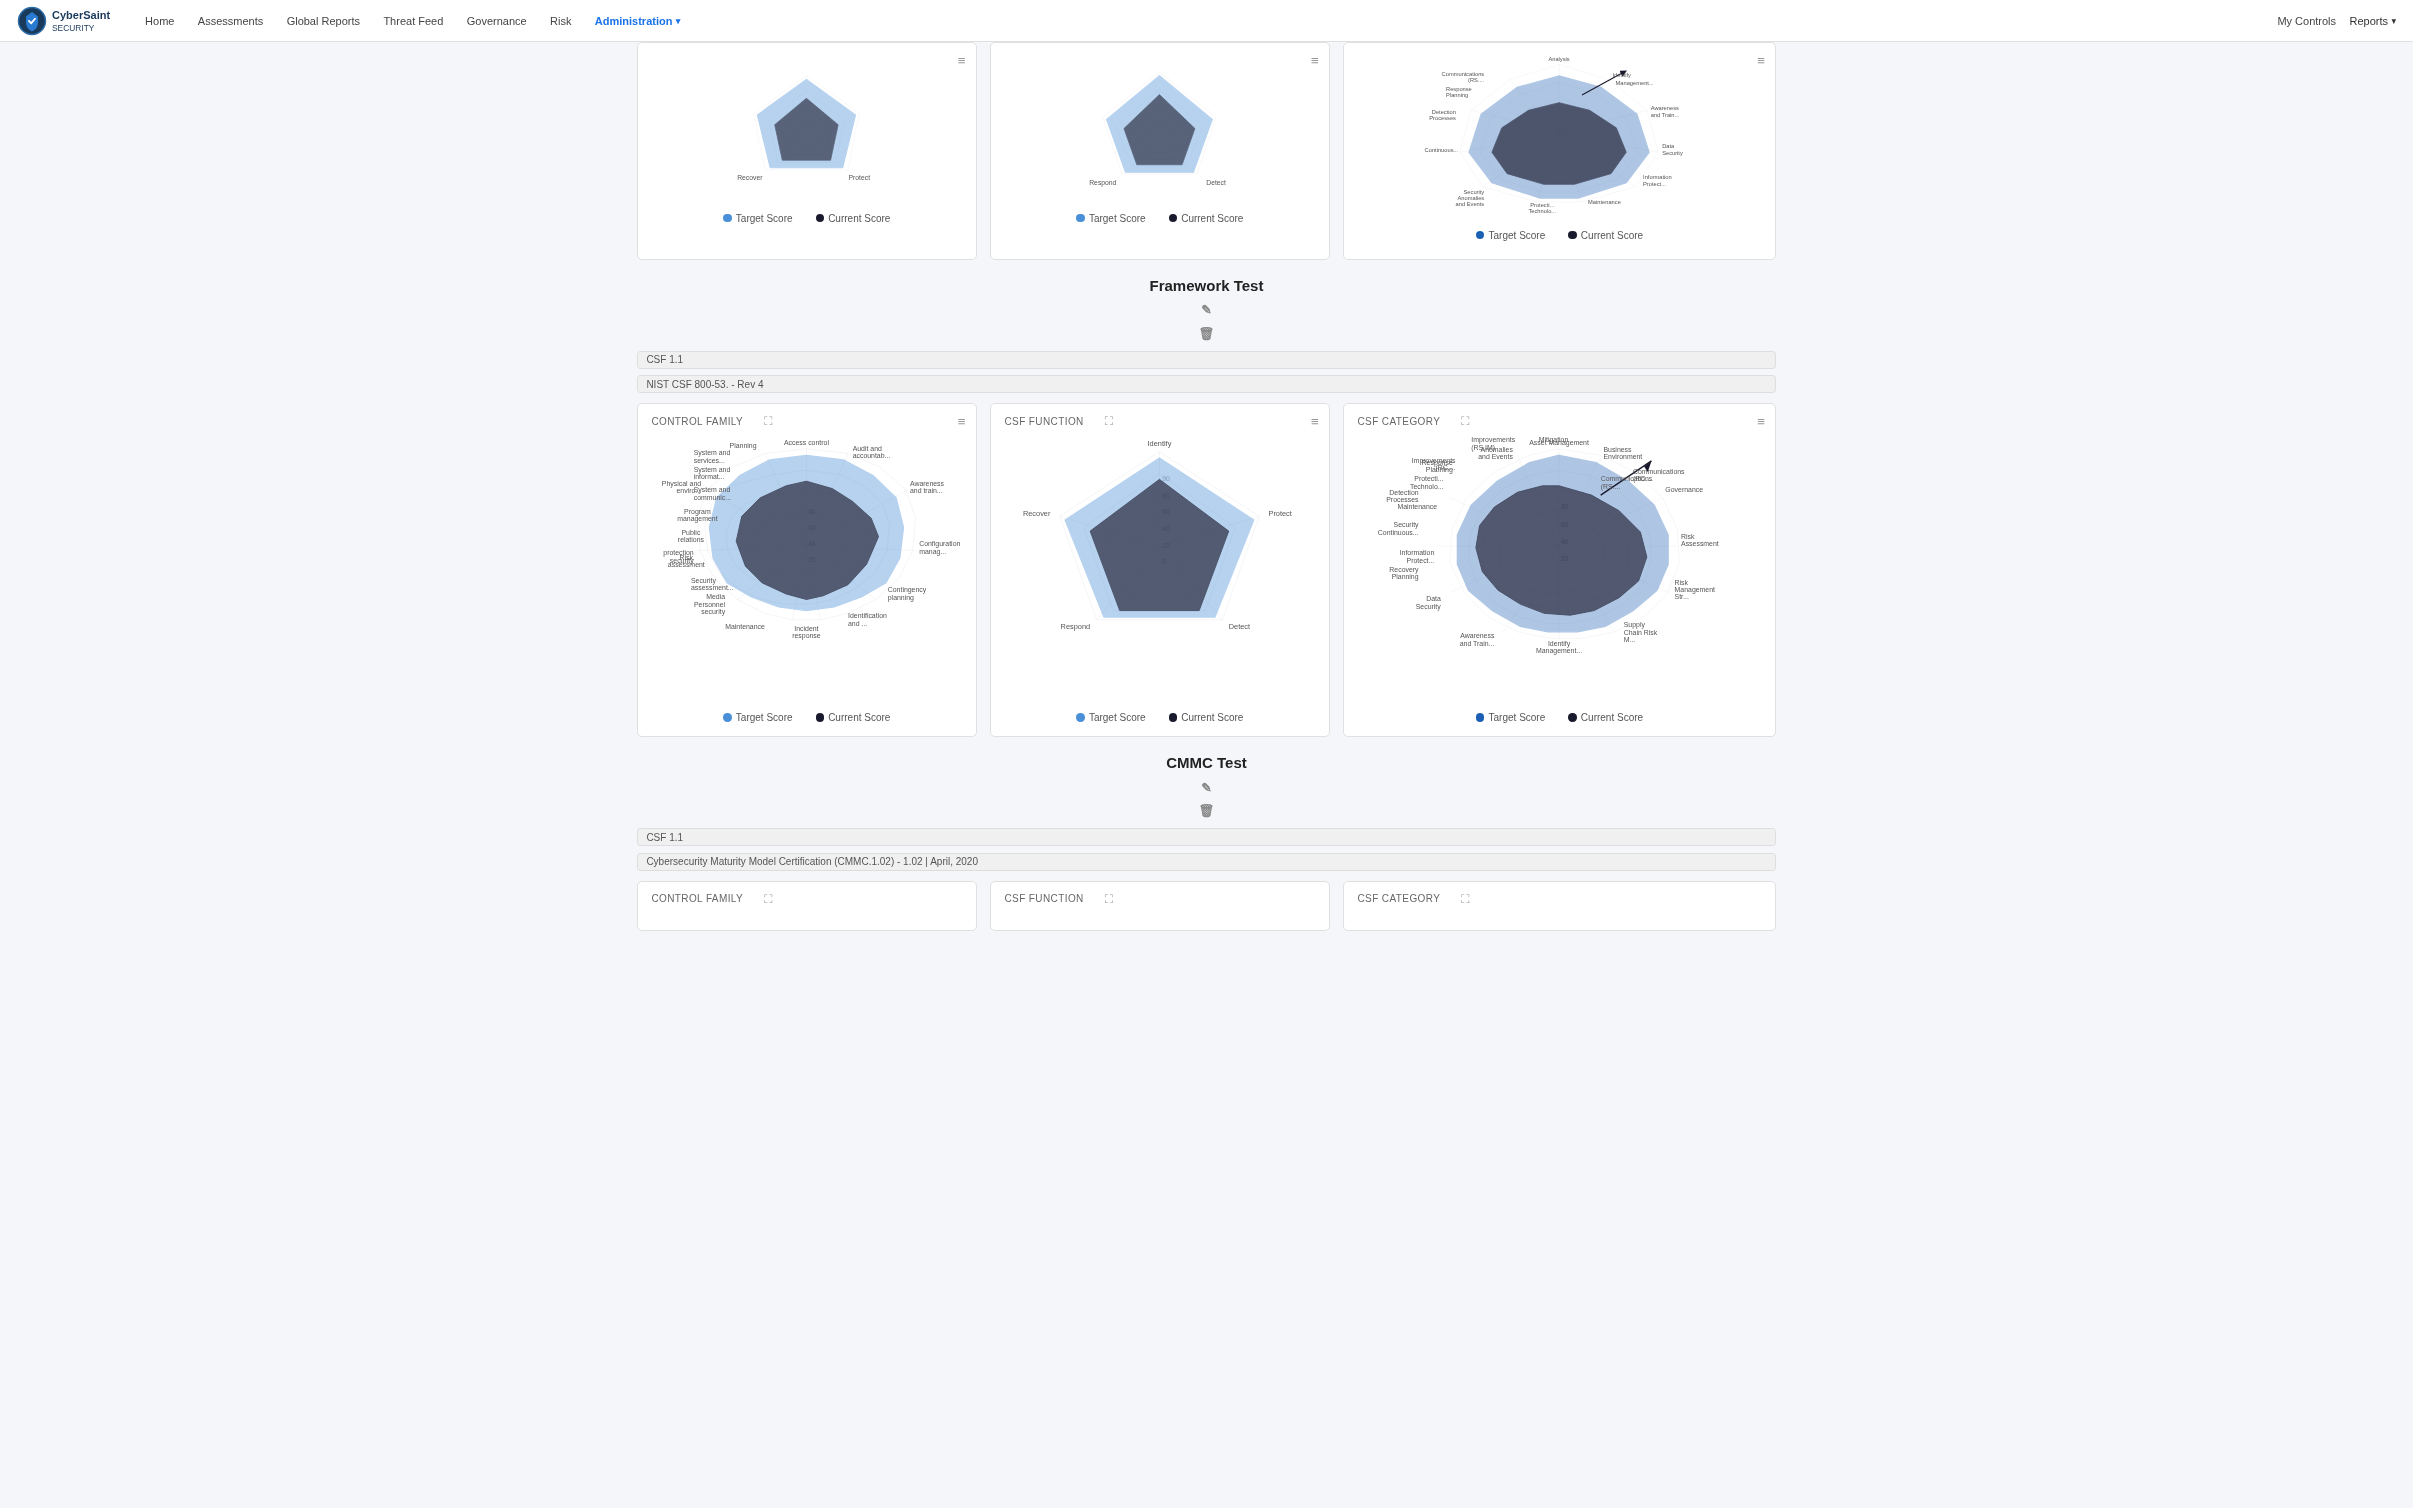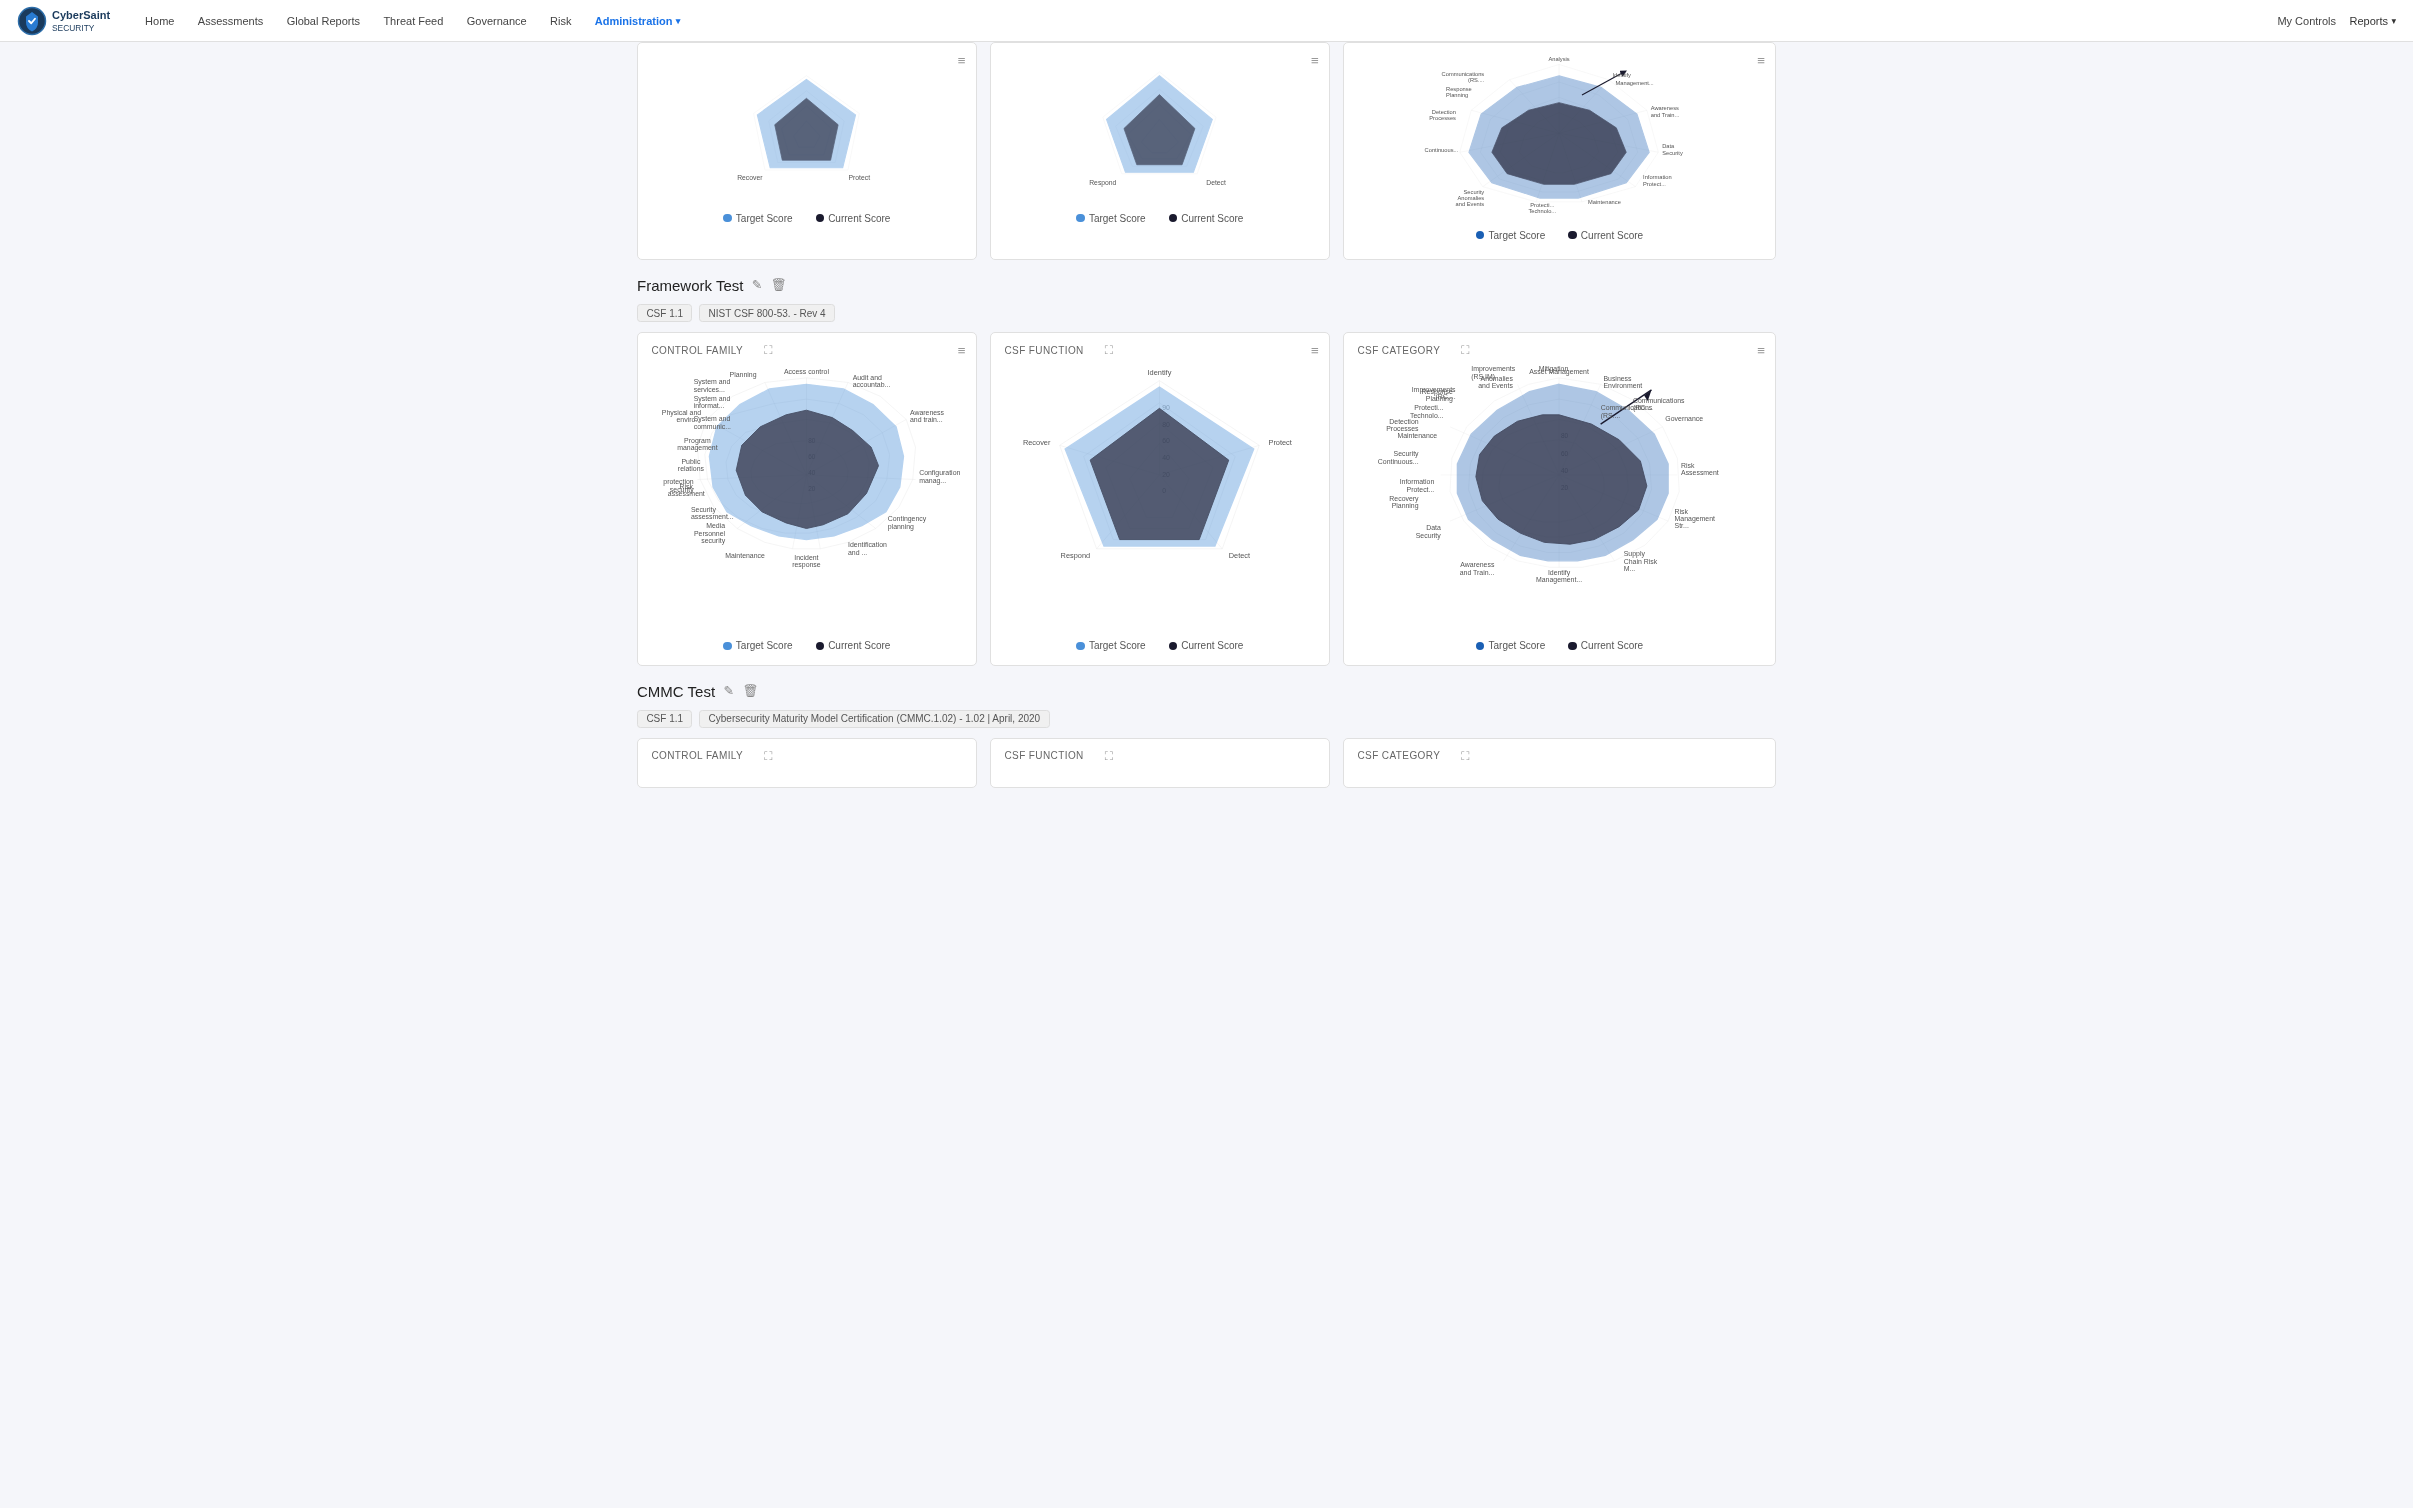--- a/index.html
+++ b/index.html
@@ -34,29 +34,29 @@
     
     .chart-legend {
       display: flex; gap: 23px; justify-content: center; align-items: center;
       margin-top: 6.7px; font-size: 10px; color: #555;
     }
     .legend-dot { width: 8.4px; height: 8.4px; border-radius: 50%; display: inline-block; margin-right: 4.2px; }
     .legend-item { display: flex; align-items: center; }
 
     
     .section-header {
-      display: flex; align-items: flex-start; gap: 8.4px; margin: 17px 0 10px;
-      font-size: 15px; font-weight: 400; color: #222;
+      display: flex; align-items: center; gap: 8.4px; margin: 17px 0 10px;
+      font-size: 15px; font-weight: 700; color: #222; flex-direction: column;
     }
     .section-header .edit-icon, .section-header .delete-icon {
       cursor: pointer; color: #888; font-size: 12.6px;
     }
 
     
-    .tag-row { display: flex; gap: 6.7px; margin-bottom: 10px; flex-wrap: wrap; }
+    .tag-row { display: flex; gap: 6.7px; margin-bottom: 10px; flex-wrap: wrap; flex-direction: column; }
     .tag {
       background: #f0f0f0; border: 0.8px solid #ddd; border-radius: 3.4px;
       padding: 2.5px 8.4px; font-size: 10px; color: #555;
     }
 
     
     .charts-row { display: flex; gap: 13.4px; }
 
     
     .radar-container {

